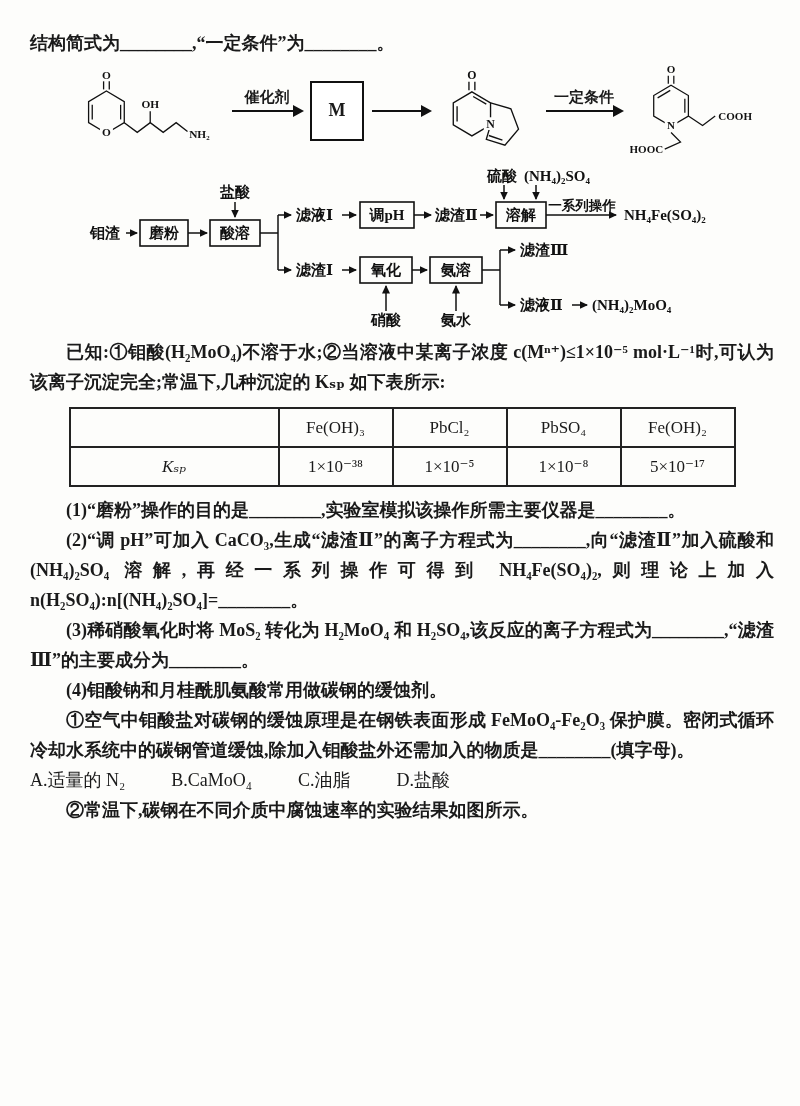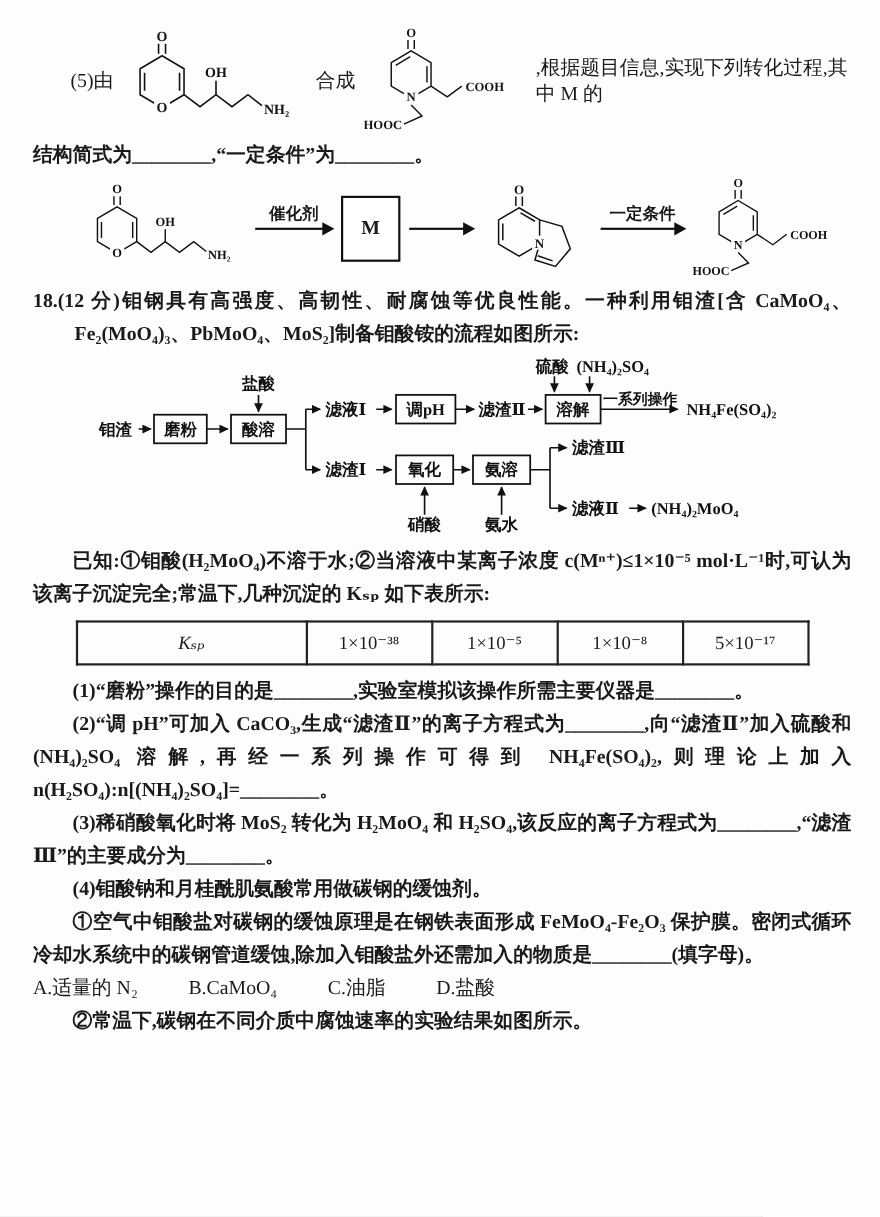--- a/index.html
+++ b/index.html
@@ -108,31 +108,20 @@
       <rect x="54" y="57" width="16" height="15" fill="#fdfdfb" stroke="none"></rect>
       <text x="40" y="12" text-anchor="middle" font-size="14" font-weight="bold">O</text>
       <text x="62" y="70" text-anchor="middle" font-size="14" font-weight="bold">N</text>
     </symbol>
   </defs>
 </svg>
 
 <div class="page">
 
   
-  <div class="q5-row">
-    <span class="txt">(5)由</span>
-    <svg class="struct" width="168" height="93">
-        <use href="#sym-pyranone"></use>
-      </svg>
-    <span class="txt">合成</span>
-    <svg class="struct" width="148" height="97">
-        <use href="#sym-pyridinone"></use>
-      </svg>
-    <span class="q5-suffix">,根据题目信息,实现下列转化过程,其中 M 的</span>
-  </div>
   <p class="q5-line2">结构简式为________,“一定条件”为________。</p>
 
   
   <div class="scheme-row">
     <svg class="struct" width="150" height="83">
         <use href="#sym-pyranone"></use>
       </svg>
     <span class="larrow" style="width:70px">
       <span class="lbl">催化剂</span>
     </span>
@@ -145,21 +134,20 @@
       </svg>
     <span class="larrow" style="width:76px">
       <span class="lbl">一定条件</span>
     </span>
     <svg class="struct" width="142" height="93">
         <use href="#sym-pyridinone"></use>
       </svg>
   </div>
 
   
-  <p class="hang">18.(12 分)钼钢具有高强度、高韧性、耐腐蚀等优良性能。一种利用钼渣[含 CaMoO₄、Fe₂(MoO₄)₃、PbMoO₄、MoS₂]制备钼酸铵的流程如图所示:</p>
 
   
   <svg class="flowchart" width="700" height="165" viewBox="0 0 700 165">
 
     <text x="2" y="73" text-anchor="start">钼渣</text>
     <line x1="38" y1="68" x2="49" y2="68" marker-end="url(#ah)"></line>
     <rect x="52" y="55" width="48" height="26"></rect>
     <text x="76" y="73" text-anchor="middle">磨粉</text>
     <line x1="100" y1="68" x2="119" y2="68" marker-end="url(#ah)"></line>
     <rect x="122" y="55" width="50" height="26"></rect>
@@ -210,20 +198,27 @@
     <text x="504" y="145" text-anchor="start">(NH₄)₂MoO₄</text>
   </svg>
 
   
   <p class="indent">已知:①钼酸(H₂MoO₄)不溶于水;②当溶液中某离子浓度 c(Mⁿ⁺)≤1×10⁻⁵ mol·L⁻¹时,可认为该离子沉淀完全;常温下,几种沉淀的 Kₛₚ 如下表所示:</p>
 
   
   <table class="ksp">
     <tbody>
       <tr>
+        <td class="c0"></td>
+        <td class="cv">Fe(OH)₃</td>
+        <td class="cv">PbCl₂</td>
+        <td class="cv">PbSO₄</td>
+        <td class="cv">Fe(OH)₂</td>
+      </tr>
+      <tr>
         <td class="c0 it">Kₛₚ</td>
         <td class="cv">1×10⁻³⁸</td>
         <td class="cv">1×10⁻⁵</td>
         <td class="cv">1×10⁻⁸</td>
         <td class="cv">5×10⁻¹⁷</td>
       </tr>
     </tbody>
   </table>
 
   

